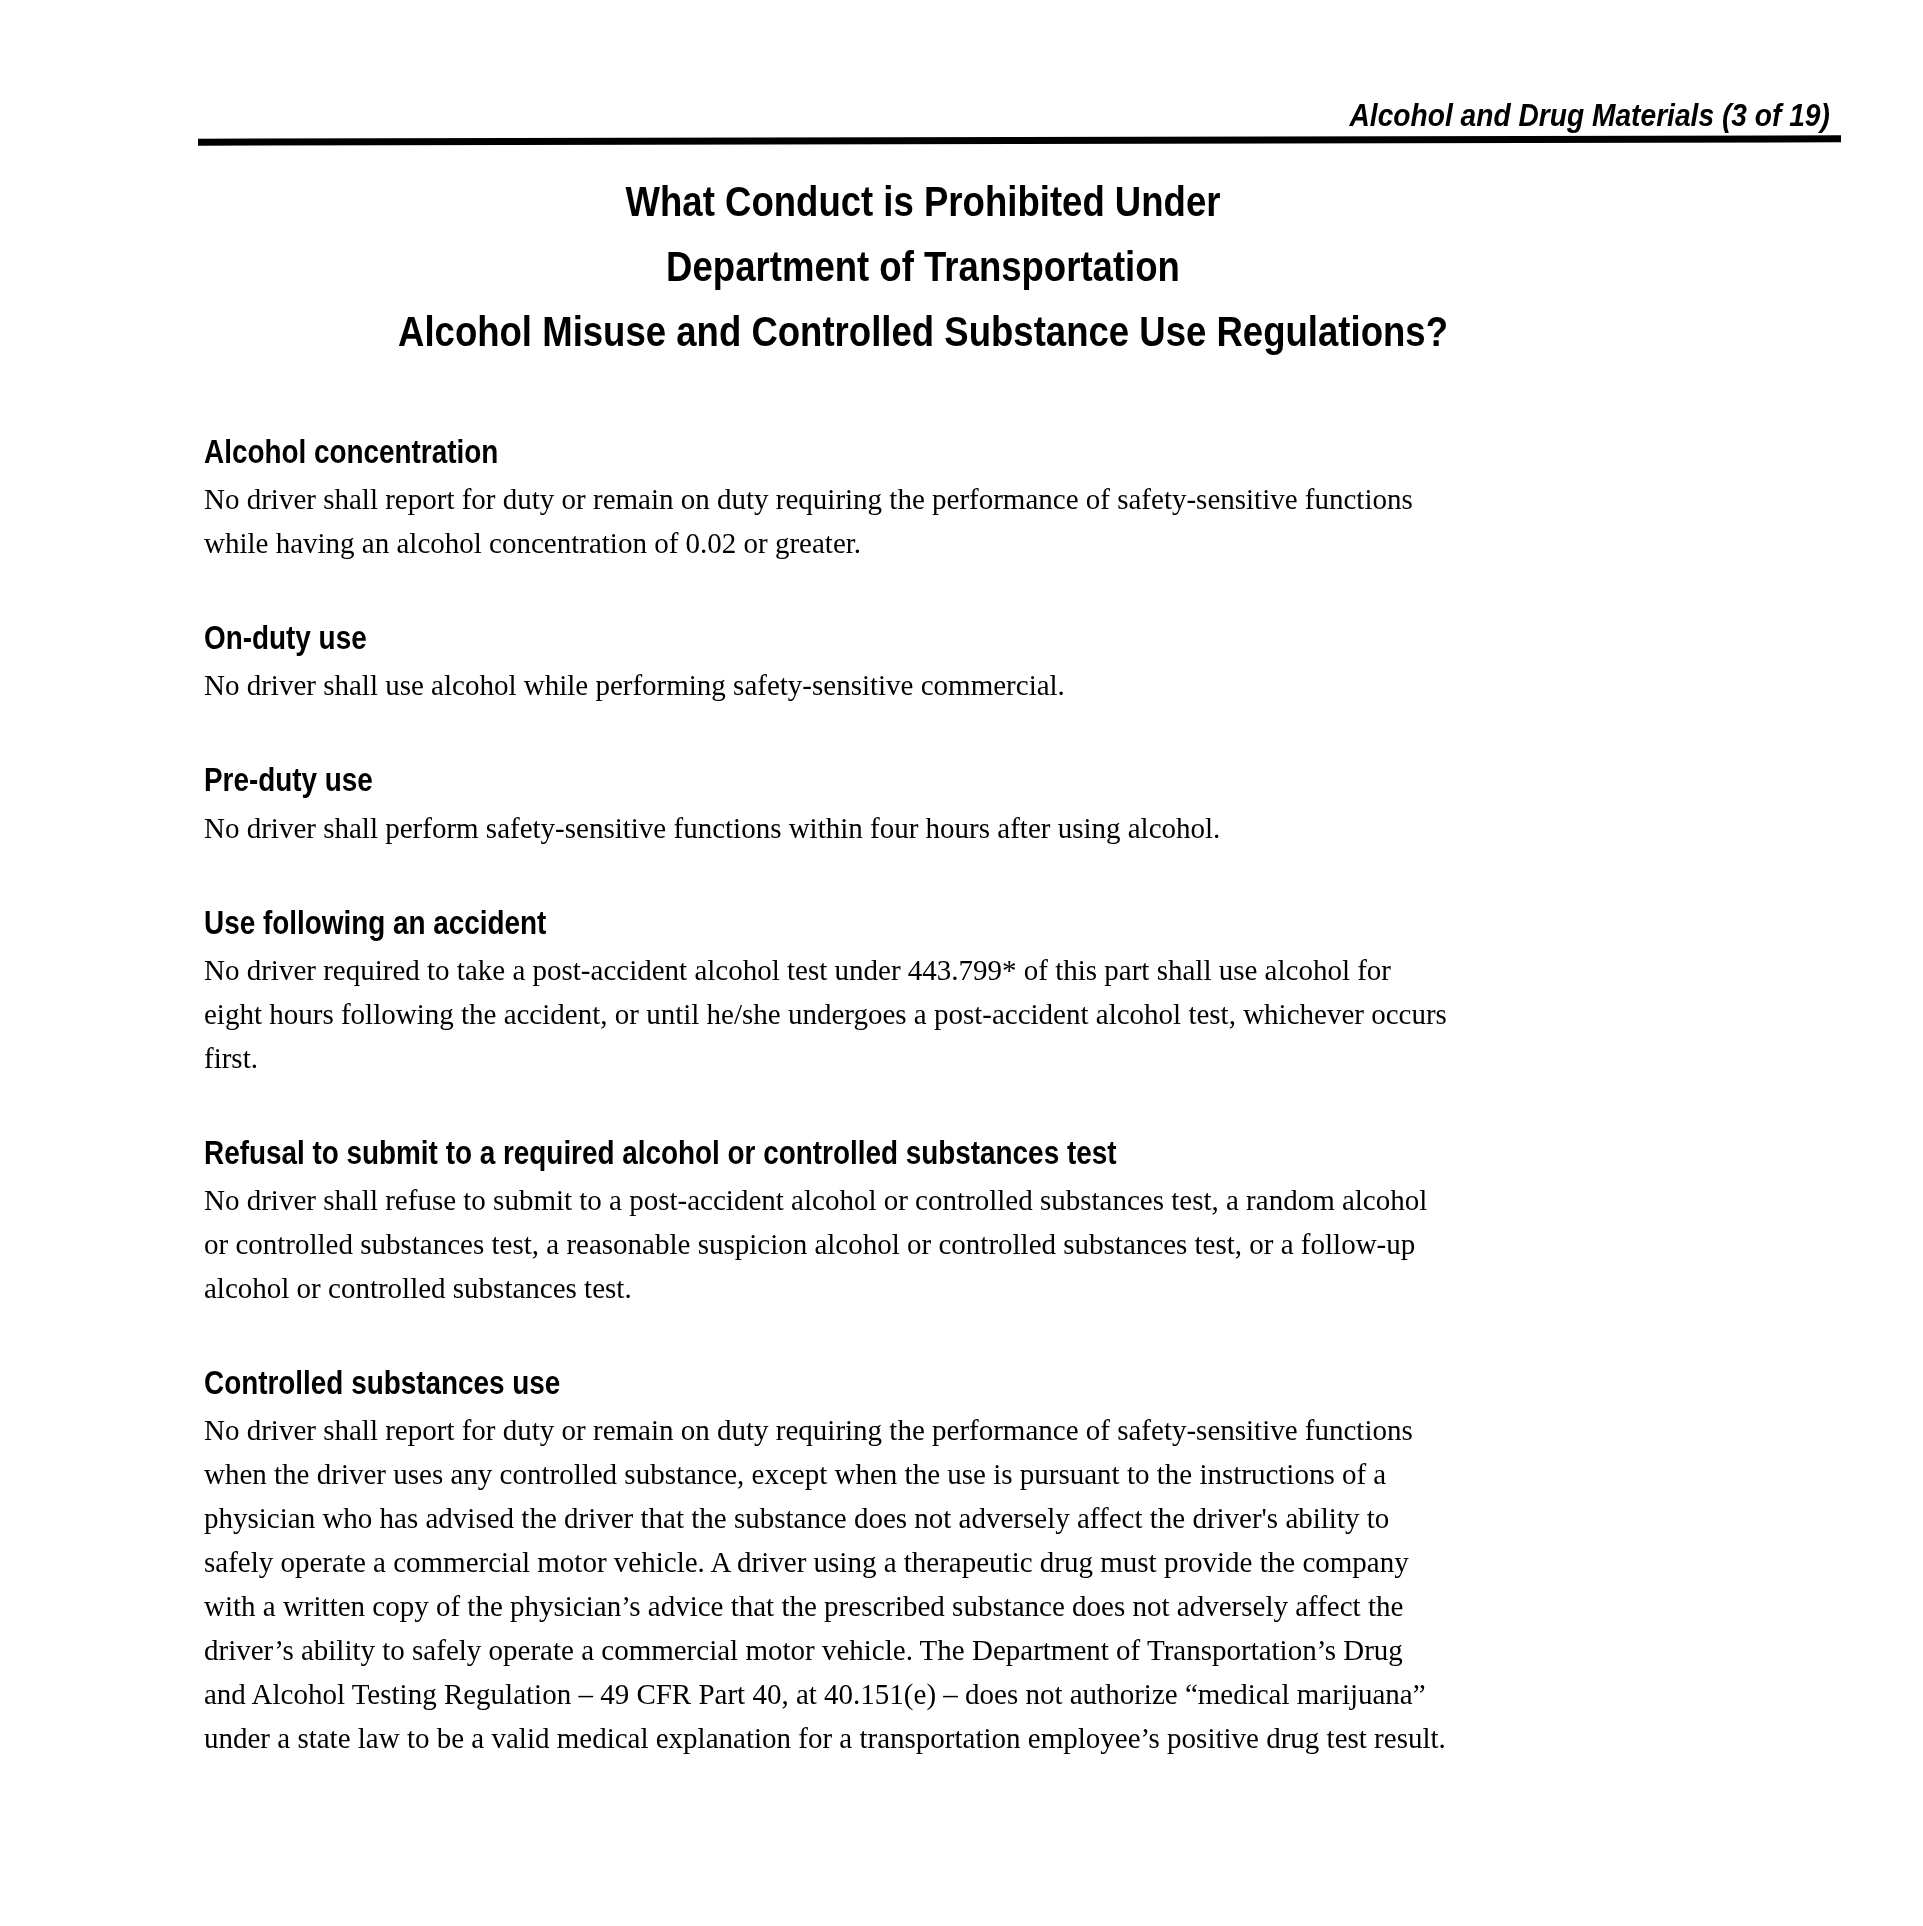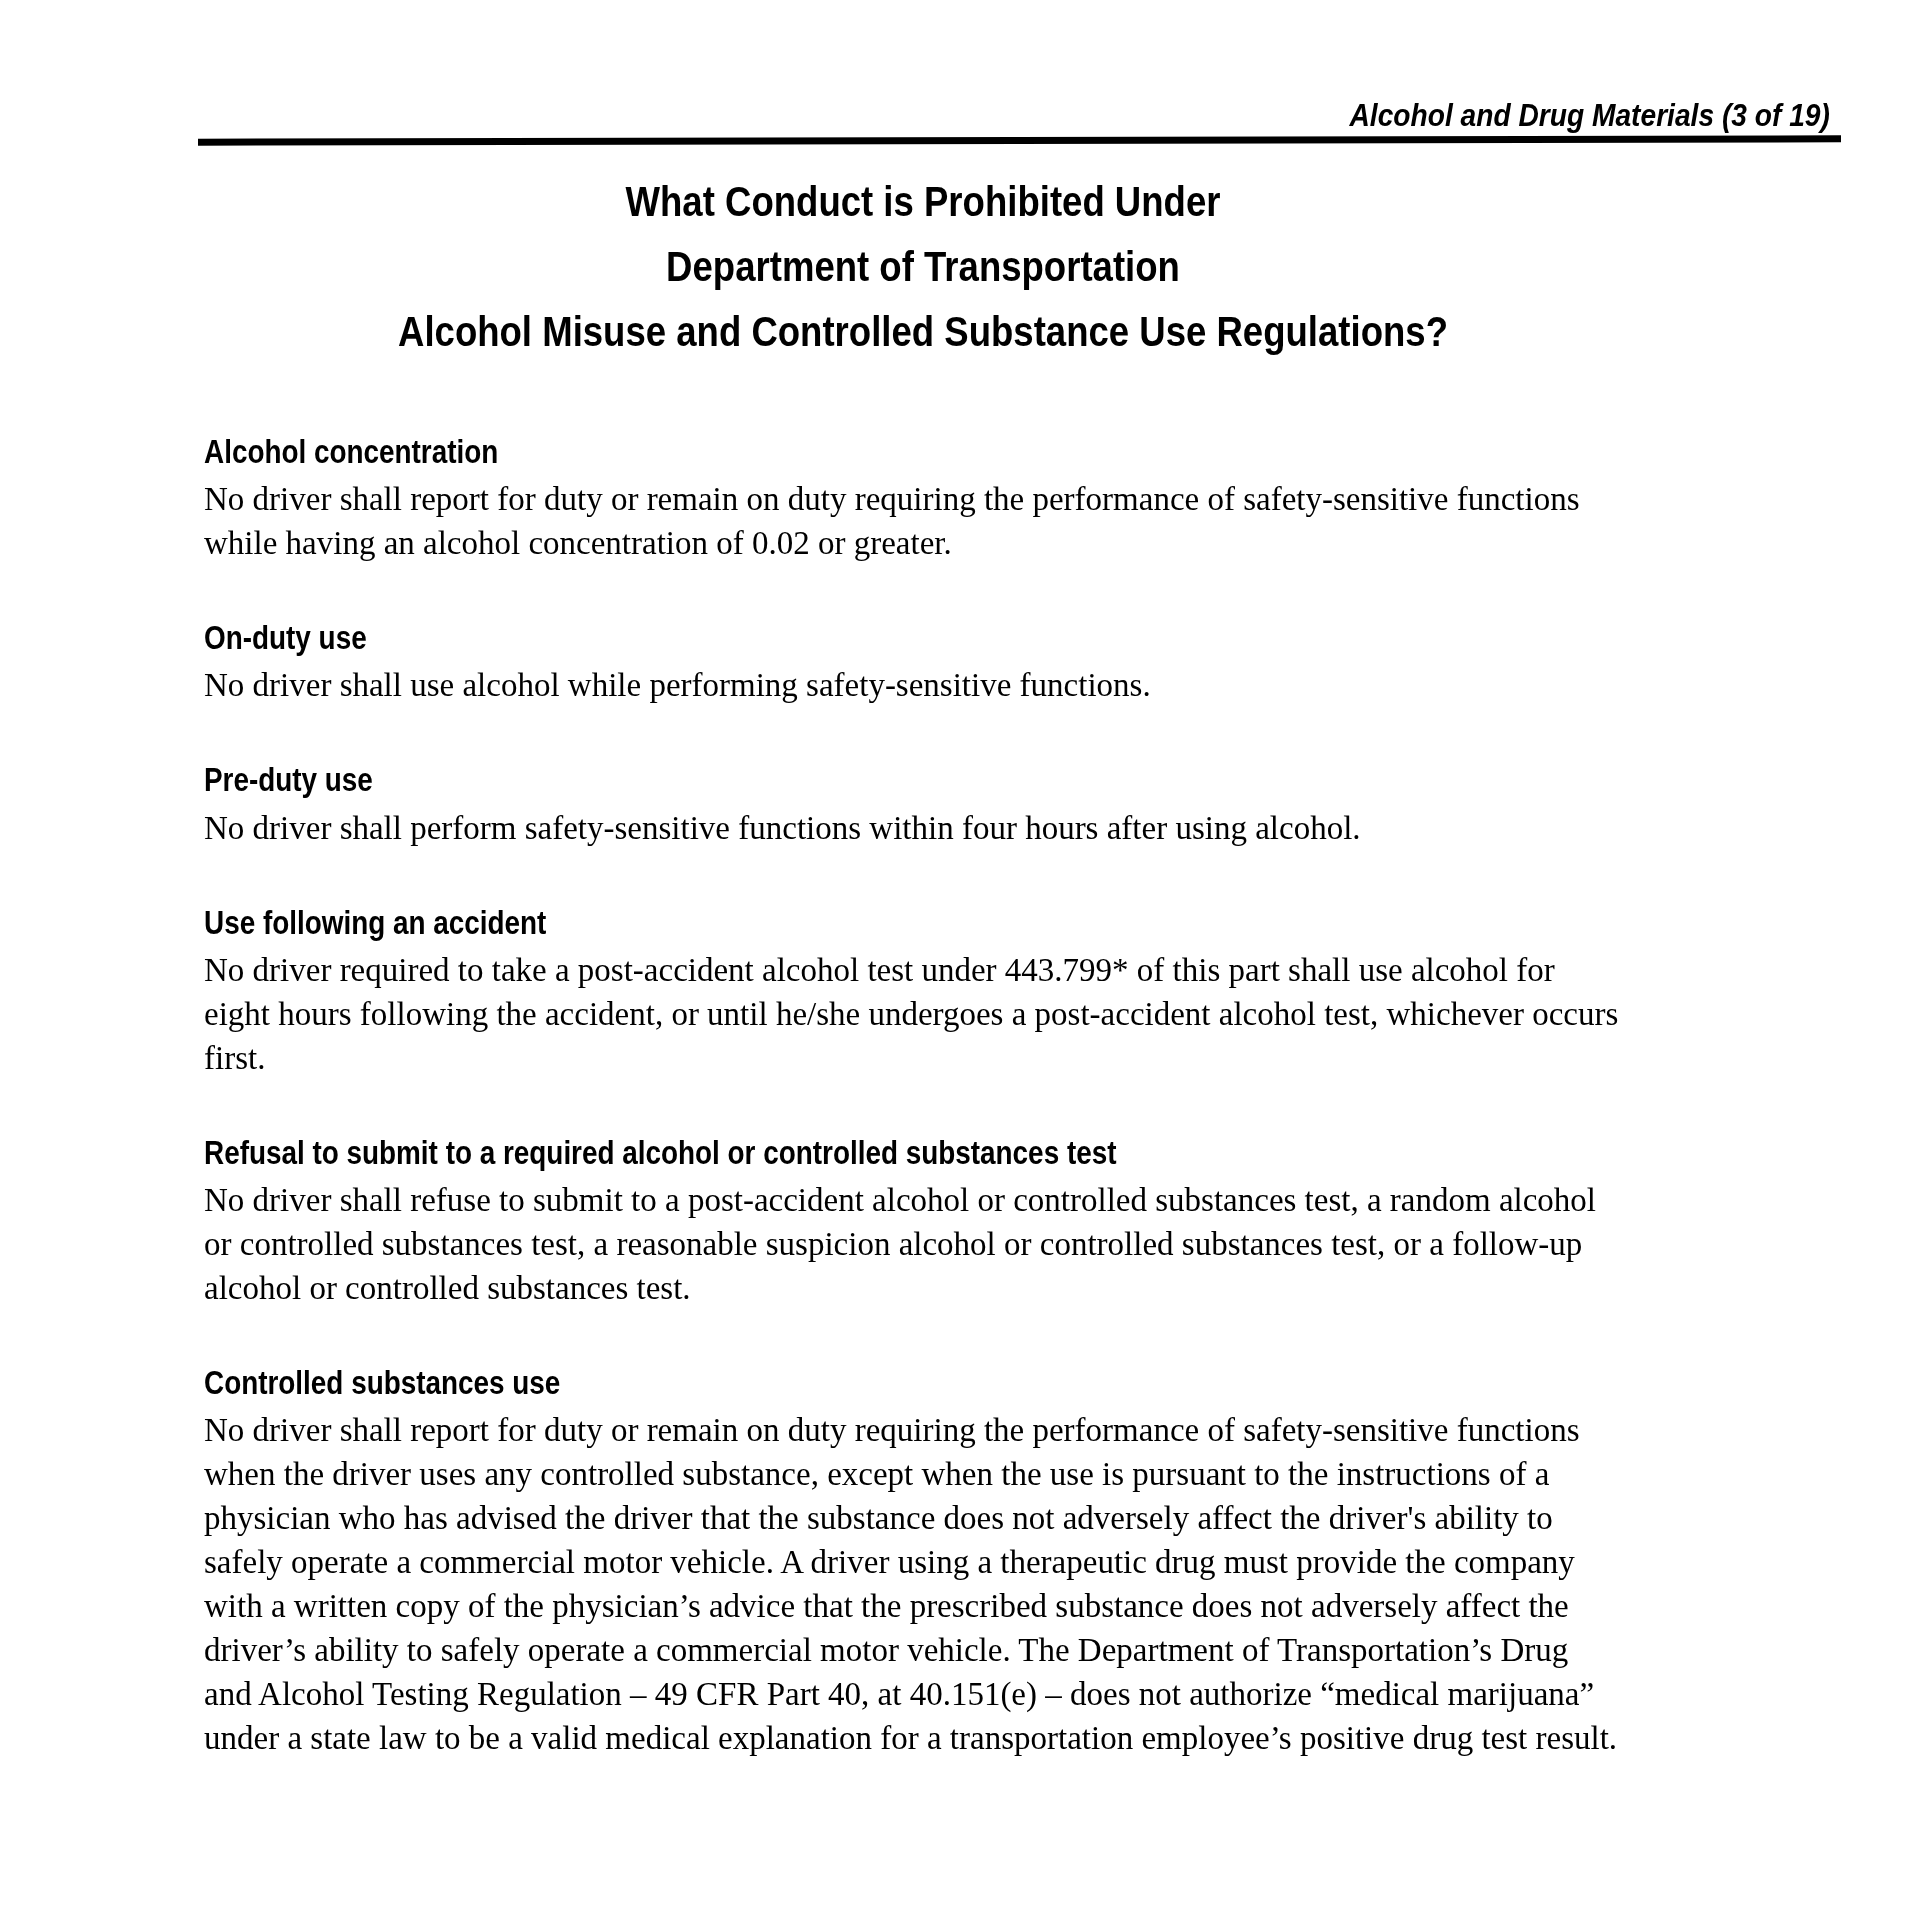--- a/index.html
+++ b/index.html
@@ -69,21 +69,21 @@
     font-weight: bold;
     font-size: 34px;
     line-height: 40px;
     transform: scaleX(0.82);
     transform-origin: left center;
     white-space: nowrap;
   }
   .section:first-child .section-heading { margin-top: 0; }
   .section-body {
     font-family: "Liberation Serif", serif;
-    font-size: 33px;
+    font-size: 29px;
     line-height: 44px;
     white-space: pre-line;
   }
 </style>
 </head>
 <body>
 
 <div class="page">
 
   <div class="running-header">Alcohol and Drug Materials (3 of 19)</div>
@@ -94,21 +94,21 @@
 Alcohol Misuse and Controlled Substance Use Regulations?</div>
 
   <div class="sections">
     <div class="section">
       <div class="section-heading">Alcohol concentration</div>
       <div class="section-body">No driver shall report for duty or remain on duty requiring the performance of safety-sensitive functions
 while having an alcohol concentration of 0.02 or greater.</div>
     </div>
     <div class="section">
       <div class="section-heading">On-duty use</div>
-      <div class="section-body">No driver shall use alcohol while performing safety-sensitive functions.</div>
+      <div class="section-body">No driver shall use alcohol while performing safety-sensitive commercial.</div>
     </div>
     <div class="section">
       <div class="section-heading">Pre-duty use</div>
       <div class="section-body">No driver shall perform safety-sensitive functions within four hours after using alcohol.</div>
     </div>
     <div class="section">
       <div class="section-heading">Use following an accident</div>
       <div class="section-body">No driver required to take a post-accident alcohol test under 443.799* of this part shall use alcohol for
 eight hours following the accident, or until he/she undergoes a post-accident alcohol test, whichever occurs
 first.</div>

